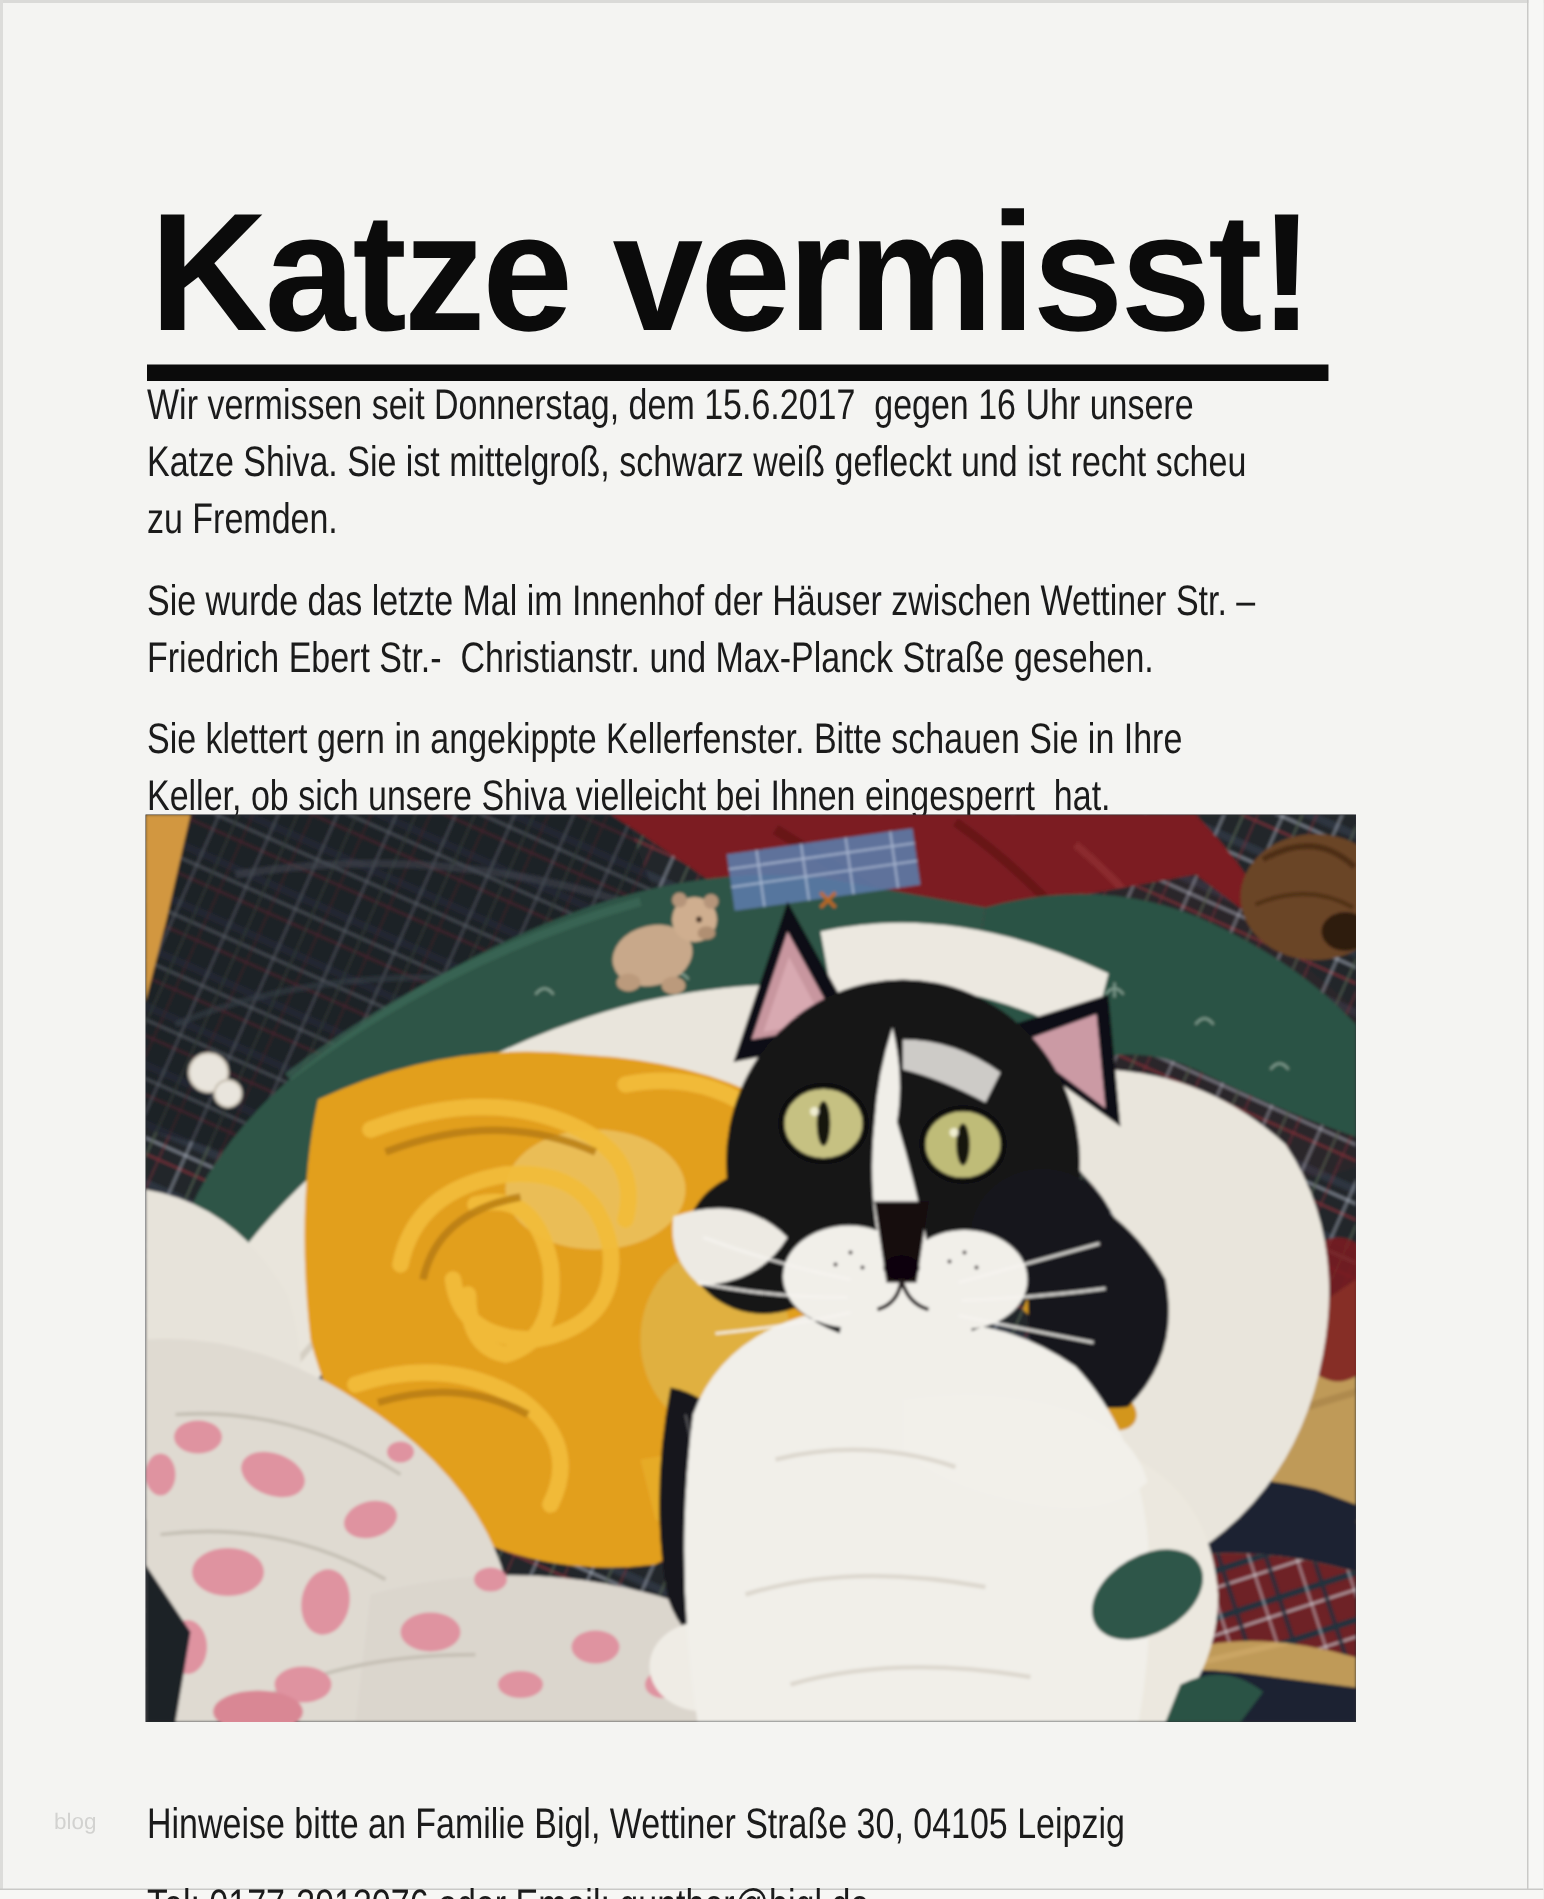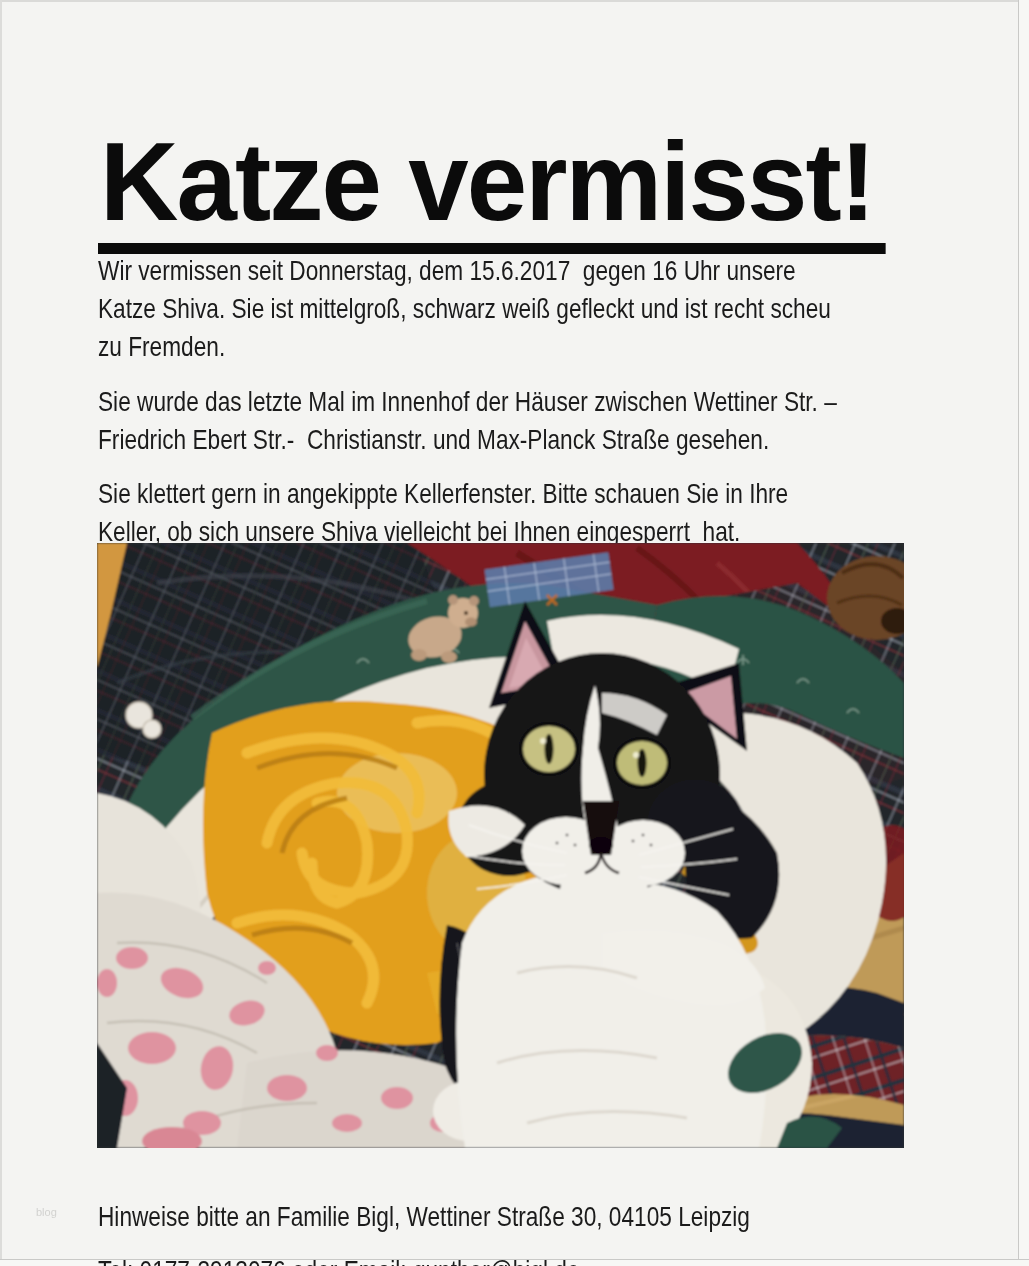--- a/index.html
+++ b/index.html
@@ -61,21 +61,21 @@
     height: 605px;
     background: #2a2d33;
     overflow: hidden;
   }
   .photo svg { display: block; width: 807px; height: 605px; }
 
   .watermark {
     position: absolute;
     left: 36px;
     top: 1206px;
-    font-size: 11px;
+    font-size: 15px;
     color: #d2d2d0;
   }
 </style>
 </head>
 <body>
 
 <div class="page">
 
   <div class="edge-top"></div>
   <div class="edge-left"></div>

